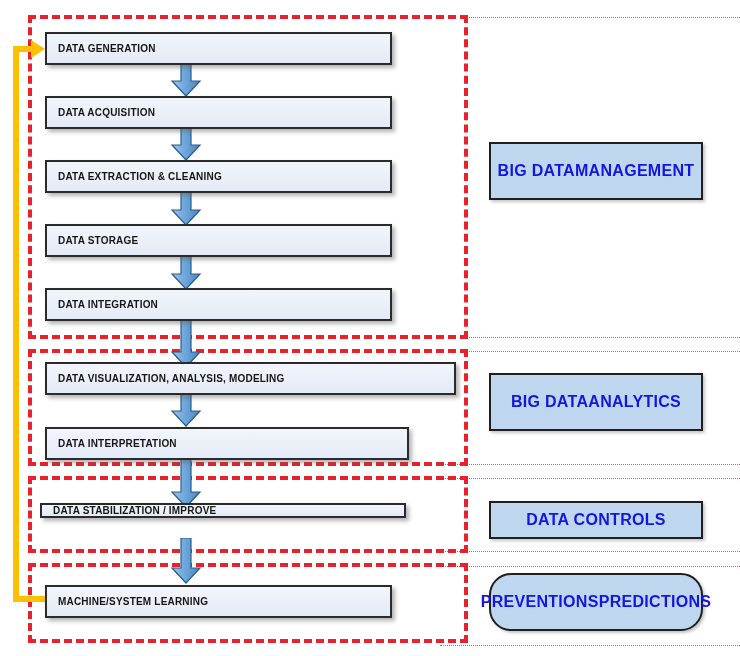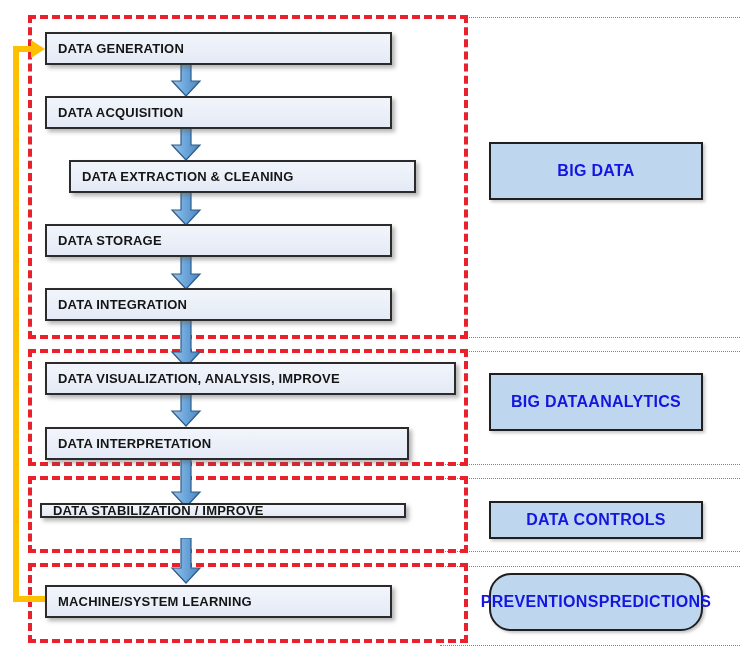--- a/index.html
+++ b/index.html
@@ -37,21 +37,21 @@
     background:linear-gradient(180deg,#f2f5fb 0%, #eaeff8 55%, #e4eaf6 100%);
     border:2px solid #2b2b2b;
     box-shadow:3px 3px 4px rgba(90,90,90,0.45);
     display:flex;
     align-items:center;
     z-index:6;
   }
   .proc-box span{
     display:block;
     padding-left:11px;
-    font-size:13px;
+    font-size:10px;
     font-weight:bold;
     color:#151515;
     letter-spacing:0.2px;
     white-space:nowrap;
   }
 
   
   .cat-box{
     position:absolute;
     box-sizing:border-box;
@@ -178,50 +178,51 @@
   </div>
 
   <div class="proc-box" style="left:45px;top:32px;width:347px;height:33px;">
     <span>DATA GENERATION</span>
   </div>
 
   <div class="proc-box" style="left:45px;top:96px;width:347px;height:33px;">
     <span>DATA ACQUISITION</span>
   </div>
 
-  <div class="proc-box" style="left:45px;top:160px;width:347px;height:33px;margin-left:24px;">
+  <div class="proc-box" style="left:45px;top:160px;width:347px;height:33px;">
     <span>DATA EXTRACTION &amp; CLEANING</span>
   </div>
 
   <div class="proc-box" style="left:45px;top:288px;width:347px;height:33px;">
     <span>DATA INTEGRATION</span>
   </div>
 
   <div class="proc-box" style="left:45px;top:224px;width:347px;height:33px;">
     <span>DATA STORAGE</span>
   </div>
 
   <div class="proc-box" style="left:45px;top:362px;width:411px;height:33px;">
-    <span>DATA VISUALIZATION, ANALYSIS, IMPROVE</span>
+    <span>DATA VISUALIZATION, ANALYSIS, MODELING</span>
   </div>
 
   <div class="proc-box" style="left:45px;top:427px;width:364px;height:33px;">
     <span>DATA INTERPRETATION</span>
   </div>
 
   <div class="proc-box" style="left:40px;top:503px;width:366px;height:15px;">
     <span>DATA STABILIZATION / IMPROVE</span>
   </div>
 
   <div class="proc-box" style="left:45px;top:585px;width:347px;height:33px;">
     <span>MACHINE/SYSTEM LEARNING</span>
   </div>
 
   <div class="cat-box" style="left:489px;top:142px;width:214px;height:58px;">
     <span>BIG DATA</span>
+    <span>MANAGEMENT</span>
   </div>
 
   <div class="cat-box" style="left:489px;top:373px;width:214px;height:58px;">
     <span>BIG DATA</span>
     <span>ANALYTICS</span>
   </div>
 
   <div class="cat-box" style="left:489px;top:501px;width:214px;height:38px;">
     <span>DATA CONTROLS</span>
   </div>

